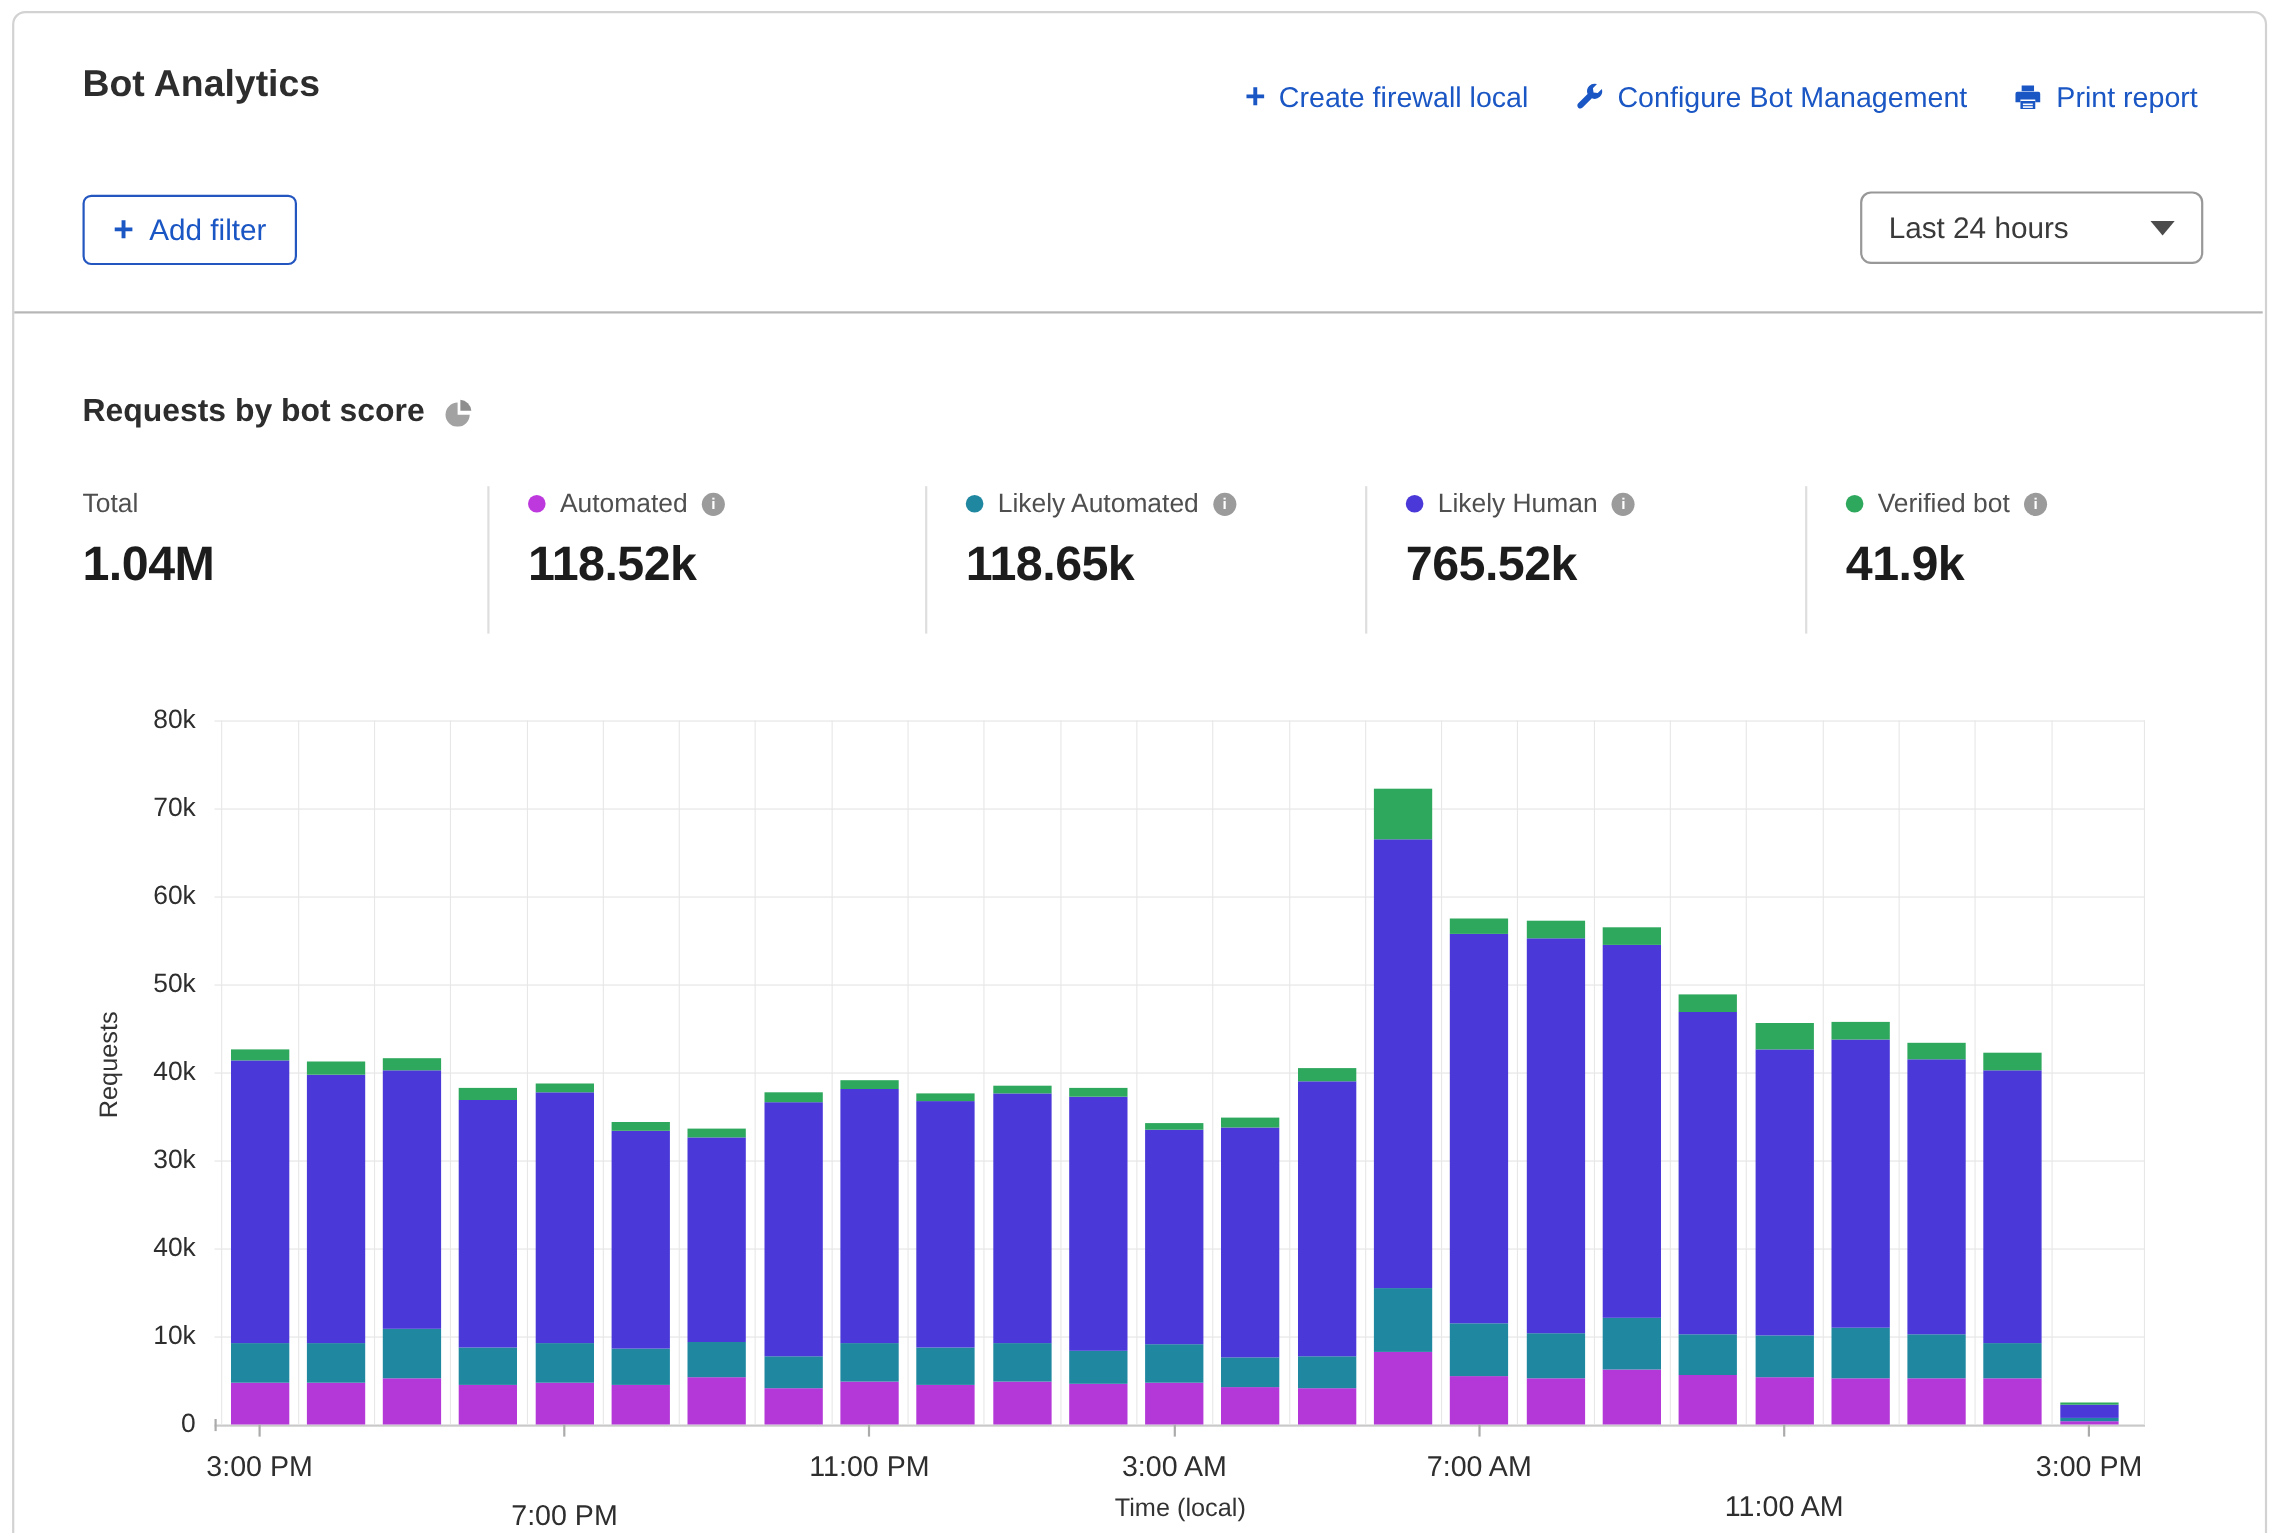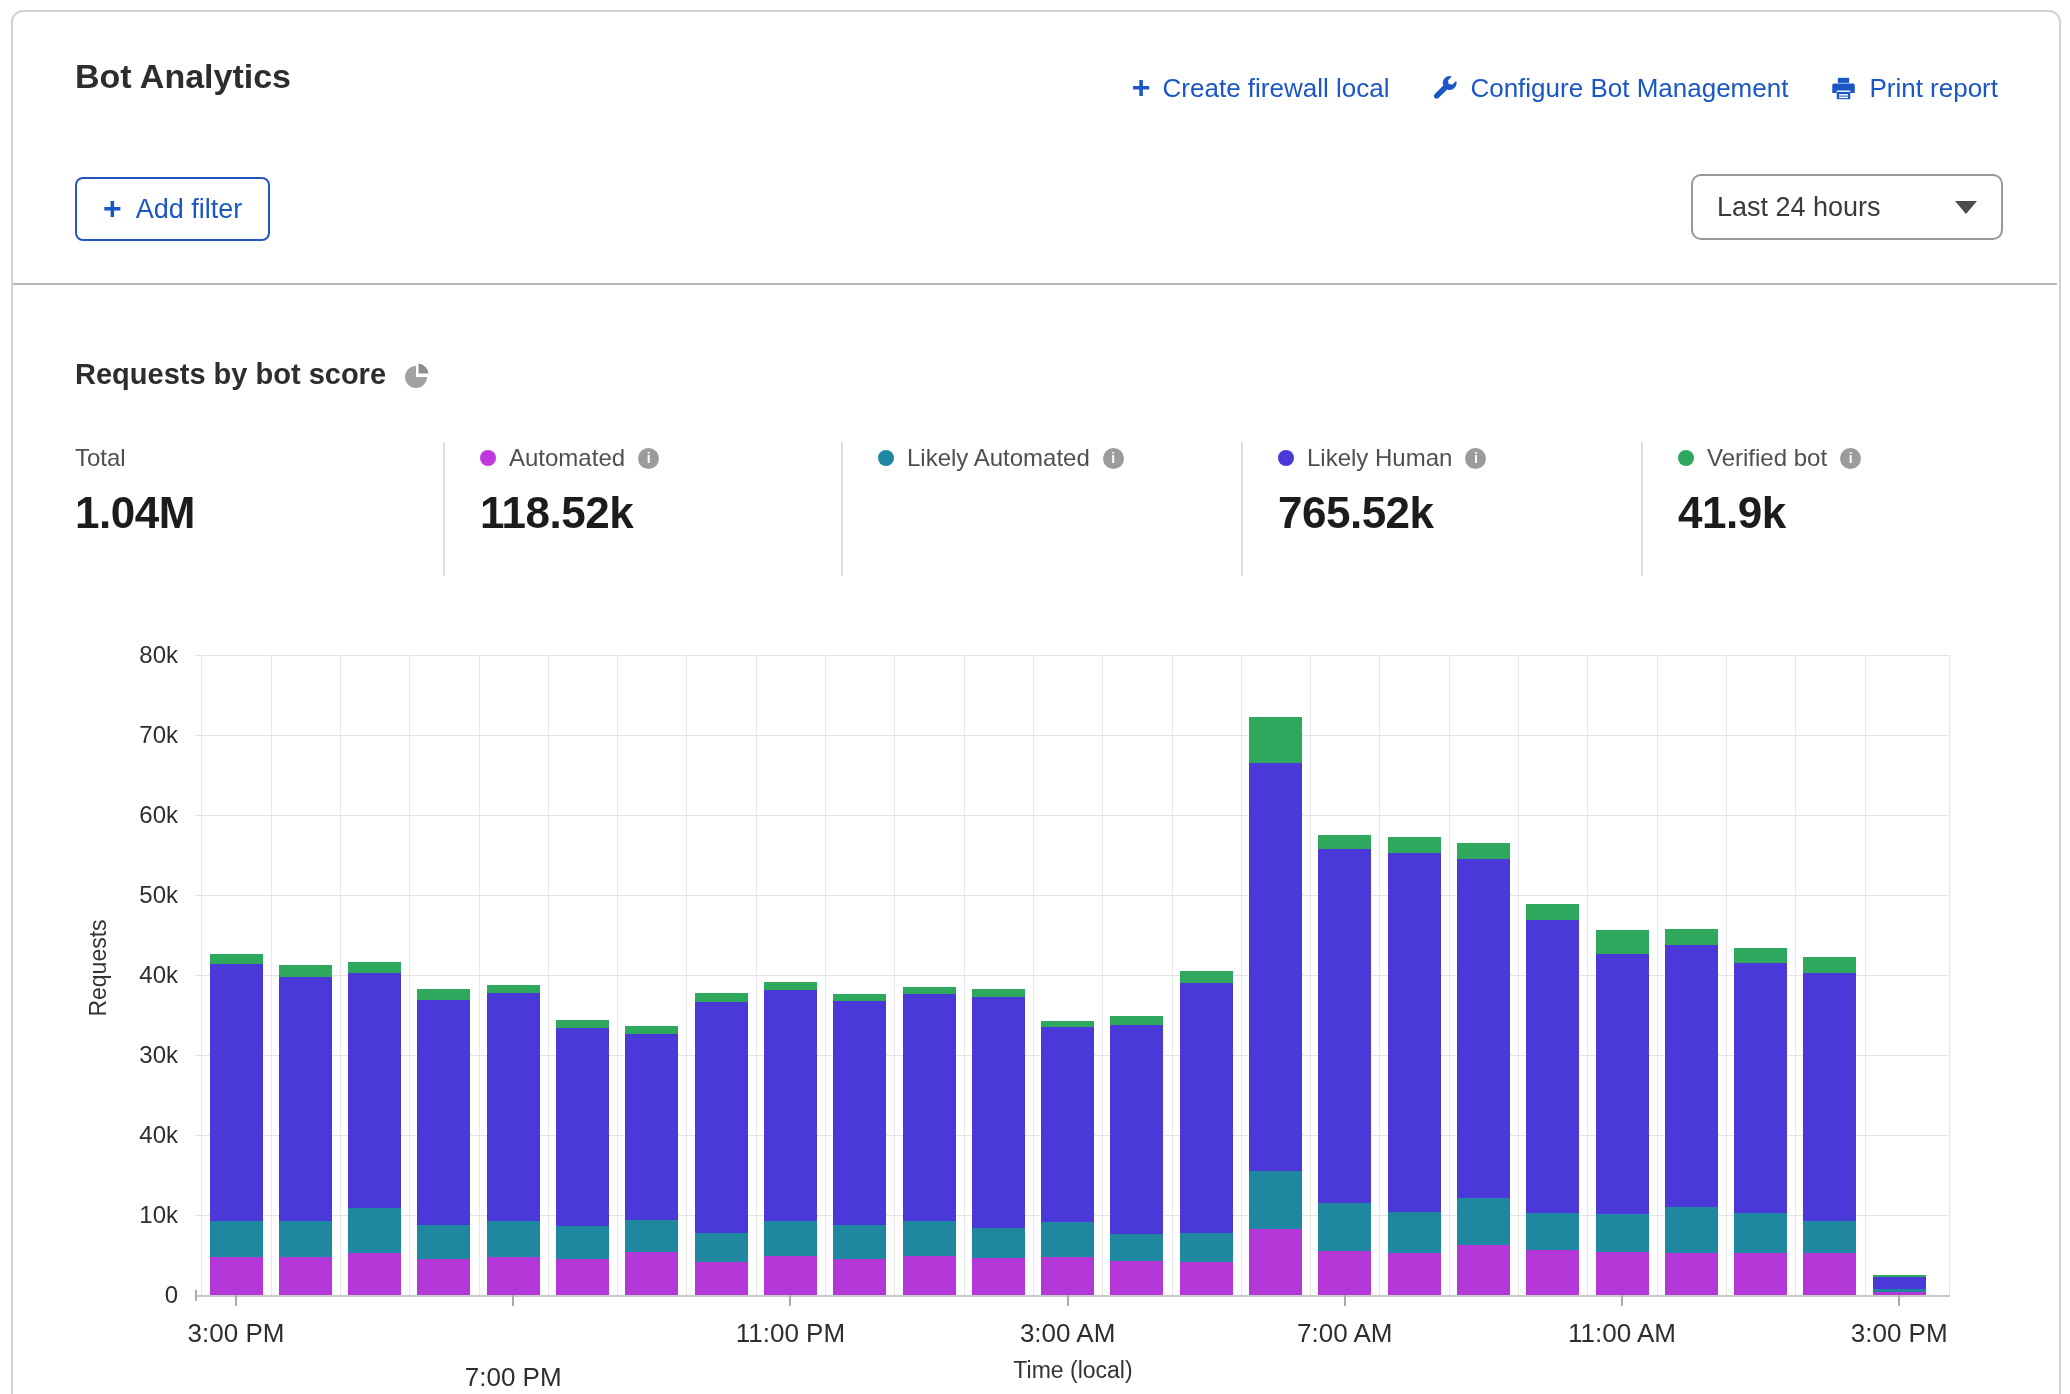--- a/index.html
+++ b/index.html
@@ -117,20 +117,21 @@
           <span class="info-icon">i</span>
         </div>
         <div class="stat-value">118.52k</div>
       </div>
       <div class="stat" style="left: 878px;">
         <div class="stat-label-row">
           <span class="stat-dot" style="background: rgb(31, 135, 160);"></span>
           <span class="stat-label">Likely Automated</span>
           <span class="info-icon">i</span>
         </div>
+        <div class="stat-value">118.65k</div>
       </div>
       <div class="stat" style="left: 1278px;">
         <div class="stat-label-row">
           <span class="stat-dot" style="background: rgb(74, 57, 216);"></span>
           <span class="stat-label">Likely Human</span>
           <span class="info-icon">i</span>
         </div>
         <div class="stat-value">765.52k</div>
       </div>
       <div class="stat" style="left: 1678px;">
@@ -301,21 +302,21 @@
         <div class="xlab" style="left: 151px;">3:00 PM</div>
         <div class="xtick" style="left: 235px;"></div>
         <div class="xlab" style="left: 428.2px; margin-top: 44px;">7:00 PM</div>
         <div class="xtick" style="left: 512.2px;"></div>
         <div class="xlab" style="left: 705.4px;">11:00 PM</div>
         <div class="xtick" style="left: 789.4px;"></div>
         <div class="xlab" style="left: 982.6px;">3:00 AM</div>
         <div class="xtick" style="left: 1066.6px;"></div>
         <div class="xlab" style="left: 1259.8px;">7:00 AM</div>
         <div class="xtick" style="left: 1343.8px;"></div>
-        <div class="xlab" style="left: 1537px;">11:00 AM</div>
+        <div class="xlab" style="left: 1537px; margin-top: 36px;">11:00 AM</div>
         <div class="xtick" style="left: 1621px;"></div>
         <div class="xlab" style="left: 1814.2px;">3:00 PM</div>
         <div class="xtick" style="left: 1898.2px;"></div>
         <div class="xtick" style="left: 195px; top: 1290px;"></div>
       </div>
     <div class="xlabel-title">Time (local)</div>
   </div>
 </div>
 
 </body></html>

